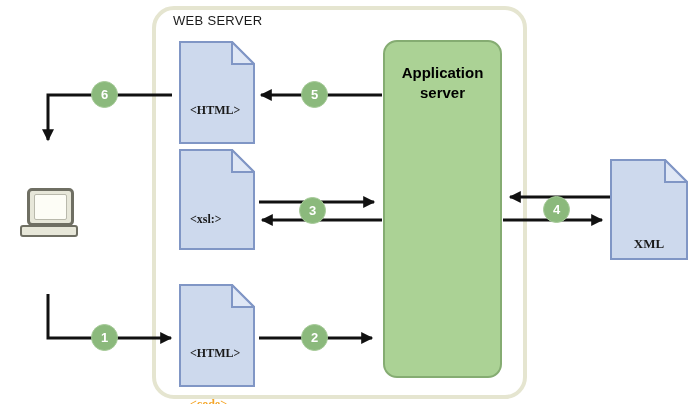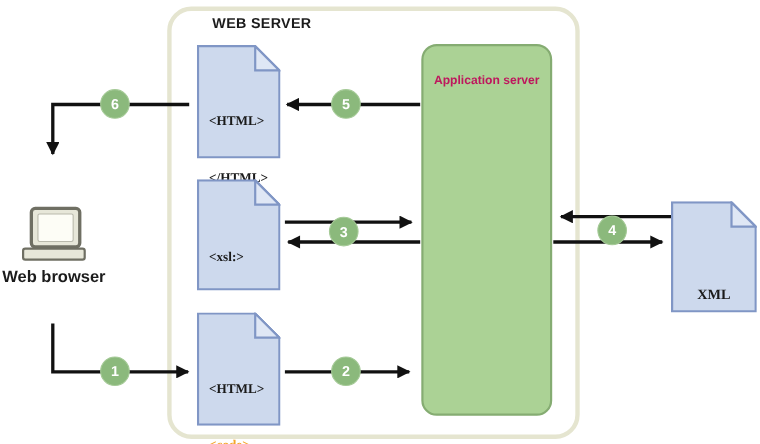--- a/index.html
+++ b/index.html
@@ -6,43 +6,43 @@
   .canvas{
     position:relative;width:691px;height:404px;background:#ffffff;overflow:hidden;
     font-family:"Liberation Sans",sans-serif;color:#1a1a1a;
   }
   
   .ws-box{
     position:absolute;left:152px;top:6px;width:375px;height:393px;
     box-sizing:border-box;border:4px solid #e5e5d0;border-radius:22px;background:#ffffff;z-index:1;
   }
   .ws-title{
-    position:absolute;left:173px;top:13px;font-size:13px;font-weight:bold;
-    letter-spacing:0.3px;color:#1b1b1b;z-index:3;margin-left:20px;
+    position:absolute;left:173px;top:13px;font-size:13px;font-weight:normal;
+    letter-spacing:0.3px;color:#1b1b1b;z-index:3;
   }
   
   .doc{position:absolute;z-index:4;}
   .doc svg{position:absolute;left:0;top:0;}
   .doc .doc-text{
     position:absolute;left:11px;width:100%;
     font-family:Liberation Serif, serif;
     font-weight:bold;font-size:12px;line-height:17px;color:#1a1a1a;white-space:pre;
   }
   .doc .line{display:block;}
   .line-orange{color:#f4a62a;}
   .doc-xsl .line + .line{margin-top:25px;}
   .xml-doc .doc-text{left:0;text-align:center;font-size:13px;}
   
   .app-server{
     position:absolute;left:383px;top:40px;width:119px;height:338px;box-sizing:border-box;
     background:#abd295;border:2px solid #85ac72;border-radius:14px;z-index:4;
   }
   .app-server .app-label{
     display:block;padding-top:21px;text-align:center;
-    font-size:11px;line-height:20px;font-weight:bold;color:#be185d;
+    font-size:15px;line-height:20px;font-weight:bold;color:#000000;
   }
   
   .laptop{position:absolute;left:20px;top:186px;width:58px;height:52px;z-index:4;}
   .laptop-screen{
     position:absolute;left:7px;top:2px;width:47px;height:38px;box-sizing:border-box;
     background:#e7e7d9;border:3px solid #6f6f63;border-radius:5px;
   }
   .laptop-display{
     position:absolute;left:4px;top:3px;right:4px;bottom:3px;
     background:#fdfdf6;border:1px solid #b9b9ac;border-radius:2px;
@@ -101,21 +101,21 @@
     <svg width="76" height="103" viewBox="0 0 76 103">
       <path d="M1,1 H53 L75,23 V102 H1 Z" fill="#cdd9ed" stroke="#8096c5" stroke-width="2"></path>
       <path d="M53,1 L75,23 H53 Z" fill="#dfe7f5" stroke="#8096c5" stroke-width="2"></path>
     </svg>
     <div class="doc-text" style="top:27px;">
       <span class="line">&lt;HTML&gt;</span>
       <span class="line">&lt;/HTML&gt;</span>
     </div>
   </div>
 
-  <div class="doc doc-xsl" style="left:179px;top:163px;width:76px;height:101px;">
+  <div class="doc doc-xsl" style="left:179px;top:149px;width:76px;height:101px;">
     <svg width="76" height="101" viewBox="0 0 76 101">
       <path d="M1,1 H53 L75,23 V100 H1 Z" fill="#cdd9ed" stroke="#8096c5" stroke-width="2"></path>
       <path d="M53,1 L75,23 H53 Z" fill="#dfe7f5" stroke="#8096c5" stroke-width="2"></path>
     </svg>
     <div class="doc-text" style="top:28px;">
       <span class="line">&lt;xsl:&gt;</span>
       <span class="line">&lt;/xsl:&gt;</span>
     </div>
   </div>
 
@@ -128,37 +128,36 @@
       <span class="line">&lt;HTML&gt;</span>
       <span class="line line-orange">&lt;code&gt;</span>
       
     </div>
   </div>
 
   <div class="app-server">
     <span class="app-label">Application server</span>
   </div>
 
-  <div class="doc xml-doc" style="left:610px;top:159px;width:78px;height:101px;margin-top:24px;">
+  <div class="doc xml-doc" style="left:610px;top:159px;width:78px;height:101px;">
     <svg width="78" height="101" viewBox="0 0 78 101">
       <path d="M1,1 H55 L77,23 V100 H1 Z" fill="#cdd9ed" stroke="#8096c5" stroke-width="2"></path>
       <path d="M55,1 L77,23 H55 Z" fill="#dfe7f5" stroke="#8096c5" stroke-width="2"></path>
     </svg>
     <div class="doc-text" style="top:42px;">
       <span class="line">XML</span>
     </div>
   </div>
 
   <div class="laptop">
     <div class="laptop-screen">
       <div class="laptop-display"></div>
     </div>
     <div class="laptop-base"></div>
   </div>
-  <div class="browser-label">Web browser</div>
 
   <div class="step step-1">1</div>
   <div class="step step-2">2</div>
   <div class="step step-3">3</div>
   <div class="step step-4">4</div>
   <div class="step step-5">5</div>
   <div class="step step-6">6</div>
 
 </div>
 

